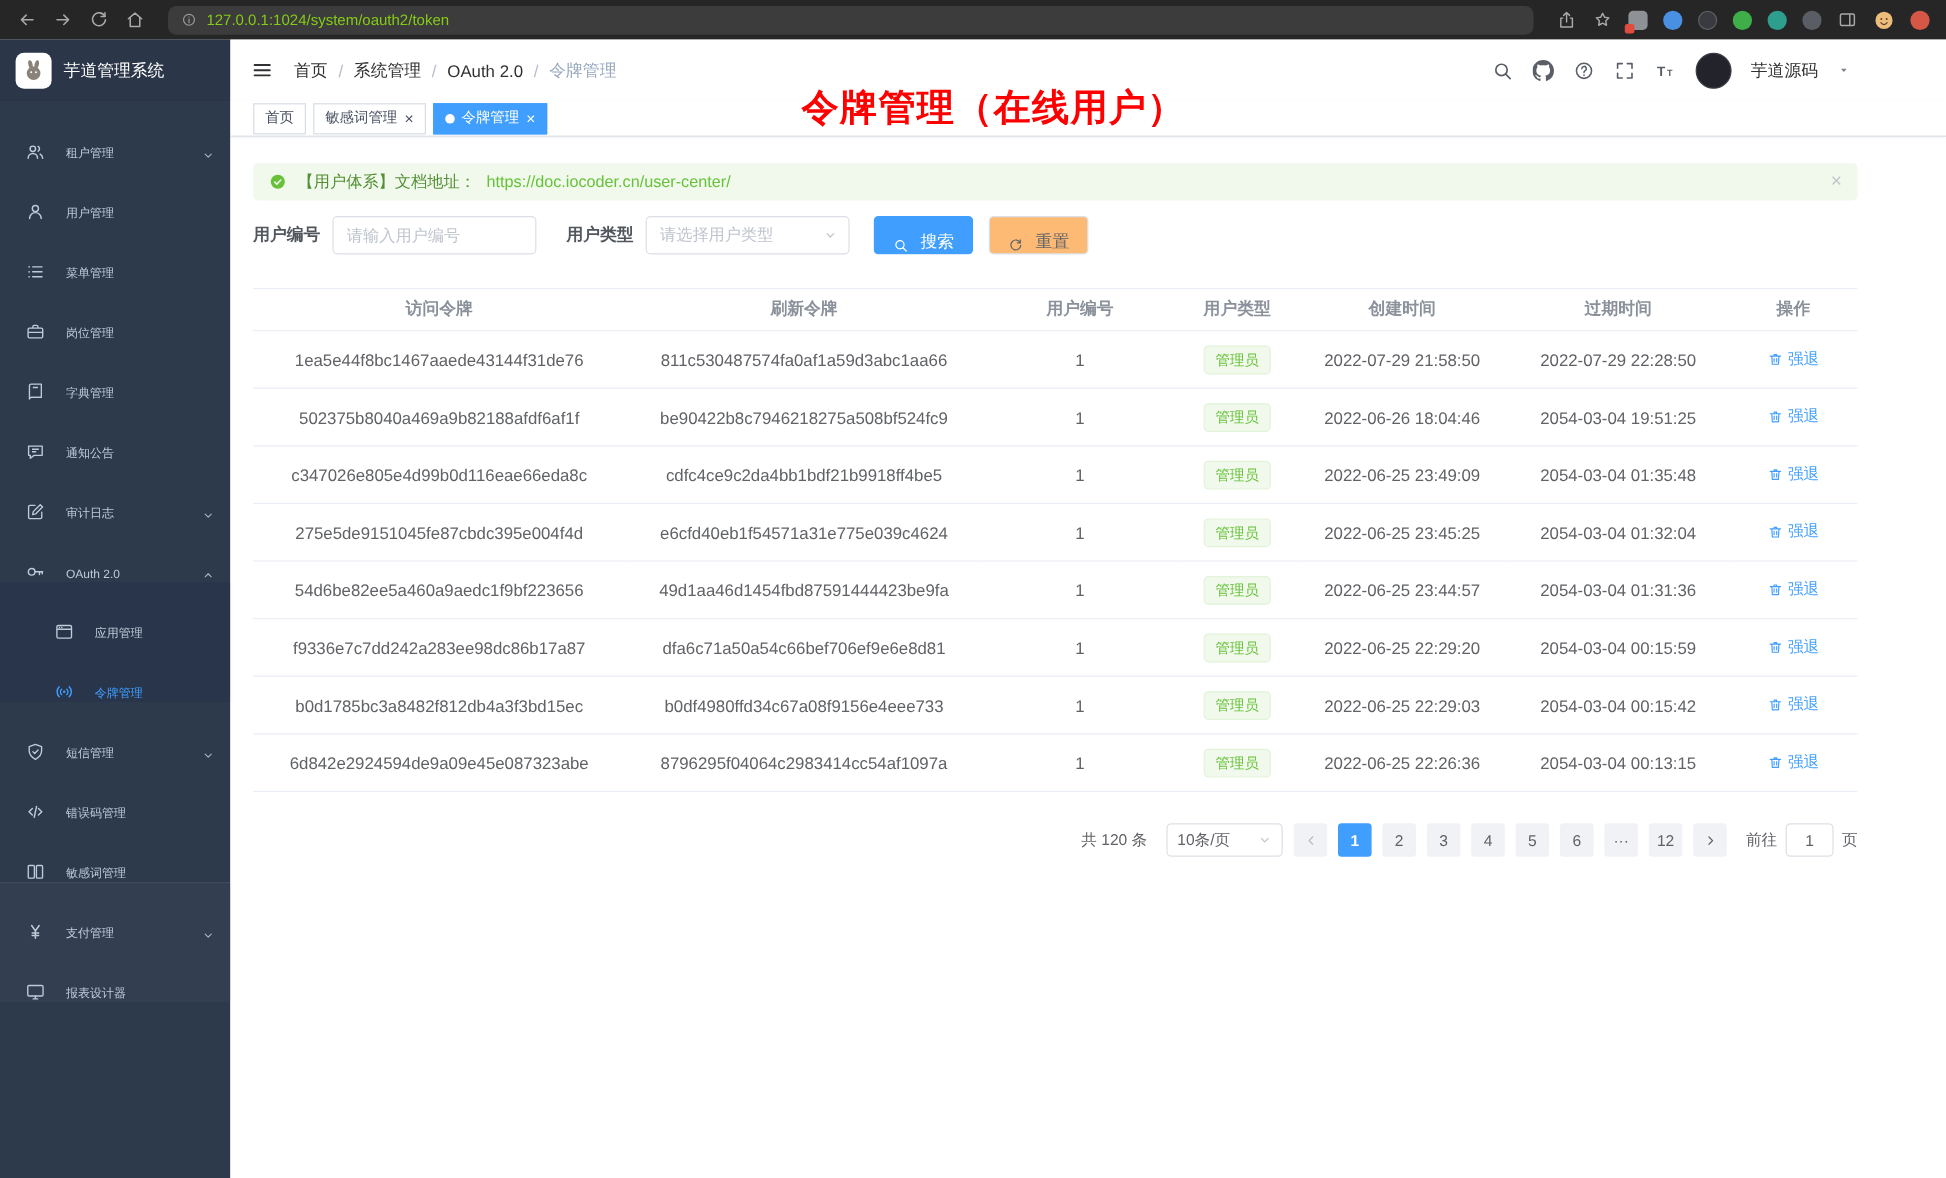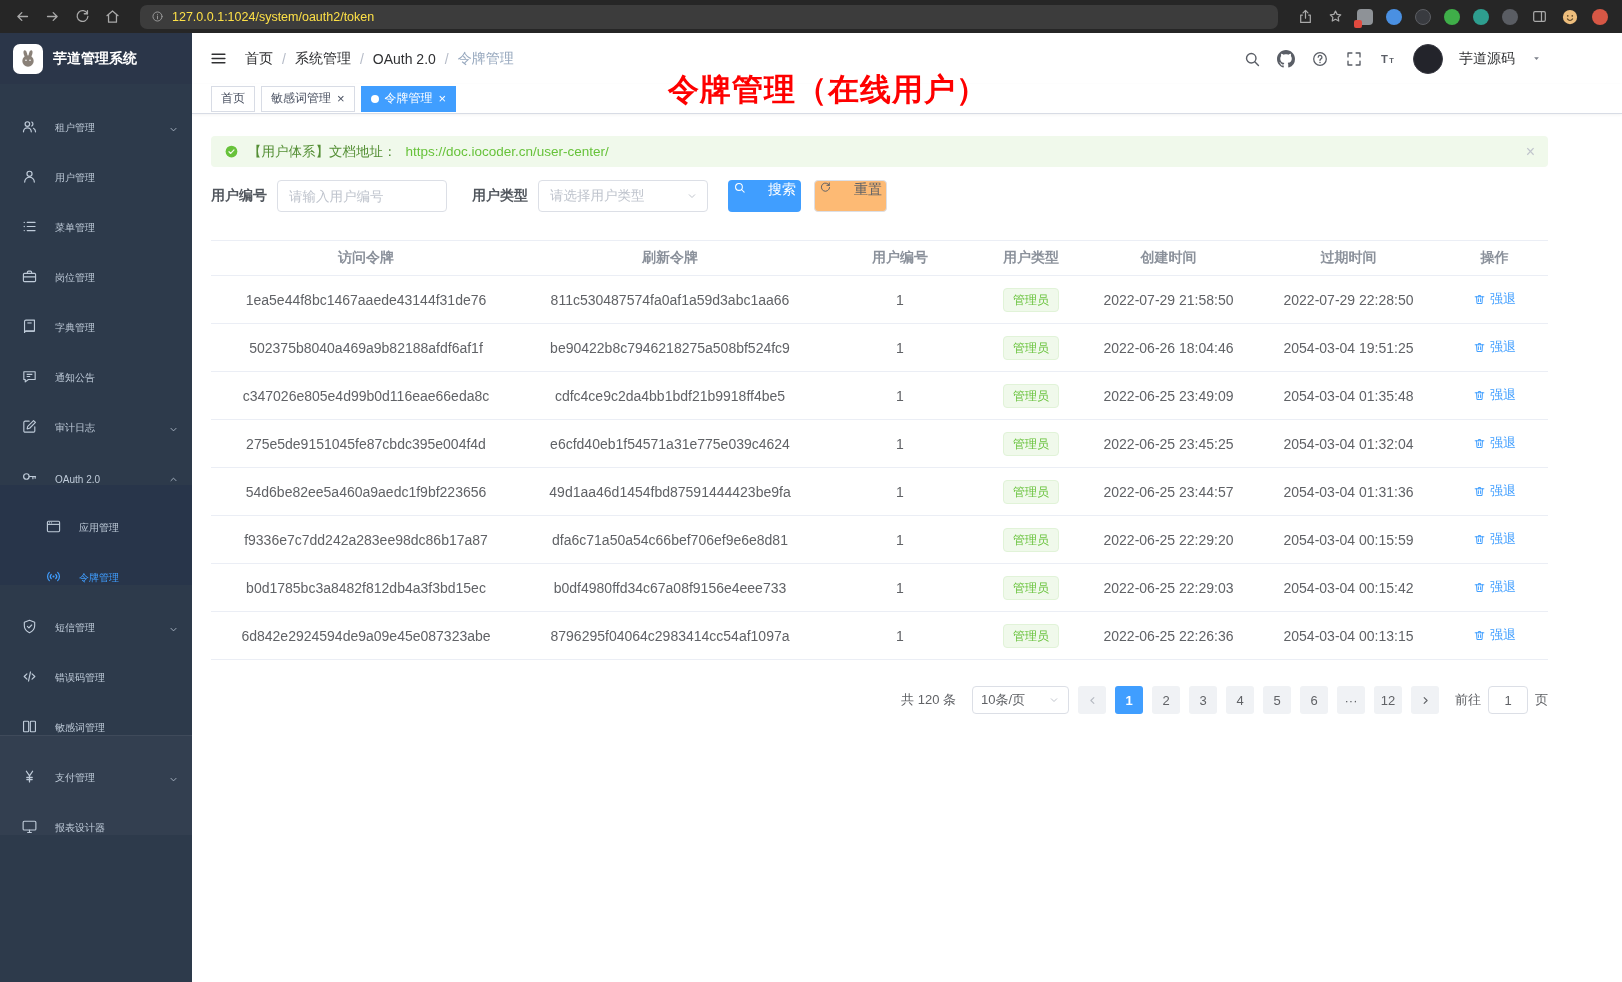--- a/index.html
+++ b/index.html
@@ -6,33 +6,33 @@
 html,body{width:1622px;height:982px;overflow:hidden}
 body{font-family:"Liberation Sans","DejaVu Sans",sans-serif;background:#fff;position:relative}
 svg{display:block}
 button{font-family:inherit}
 
 
 .chrome{height:33px;background:#262626;display:flex;align-items:center;padding:0 14px;gap:13px}
 .cbtn{width:17px;height:17px;color:#a9a9a9;cursor:pointer;flex-shrink:0}
 .urlbar{flex:1;height:24px;background:#3c3c3c;border-radius:7px;display:flex;align-items:center;gap:8px;padding:0 11px;margin:0 6px;cursor:text}
 .urlbar svg{width:13px;height:13px;color:#9a9a9a;flex-shrink:0}
-.url-text{color:#fde047;font-size:12.5px;white-space:nowrap}
+.url-text{color:#84cc16;font-size:12.5px;white-space:nowrap}
 .ext{width:16px;height:16px;border-radius:50%;position:relative;display:inline-block;flex-shrink:0;cursor:pointer}
 .ext.sq{border-radius:4px}
 .bdg{position:absolute;width:8px;height:8px;background:#e04a3f;border-radius:2px;bottom:-3px;left:-3px}
 .face{width:18px;height:18px;cursor:pointer;flex-shrink:0}
 
 
 .app{display:flex;height:949px}
 .sidebar{width:192px;flex-shrink:0;background:#2d3a4b;display:flex;flex-direction:column;overflow:hidden}
 .logo-bar{height:51px;display:flex;align-items:center;gap:10px;padding:0 13px;background:#2b3649;cursor:pointer;flex-shrink:0}
 .logo-img{width:30px;height:30px;background:#fff;border-radius:7px;display:flex;align-items:center;justify-content:center}
 .logo-img svg{width:22px;height:22px}
-.logo-title{color:#fff;font-size:14px;font-weight:700;white-space:nowrap}
+.logo-title{color:#fff;font-size:14px;font-weight:400;white-space:nowrap}
 .menu{flex:1;padding-top:1px}
 .mi{height:50px;display:flex;align-items:flex-end;gap:17px;padding:0 13px 0 21px;color:#bfcbd9;font-size:10px;cursor:pointer;white-space:nowrap}
 .mic{width:17px;height:17px;flex-shrink:0}
 .mil{flex:1}
 .mchev{width:11px;height:11px;opacity:.85;flex-shrink:0}
 .mi.sub{padding-left:45px;background:#28354a}
 .mi.active{color:#409eff}
 .mi.sect{background:#333f50}
 .mi.sect-first{border-top:1px solid rgba(255,255,255,.06)}
 
@@ -65,21 +65,21 @@
 .alink{color:#67c23a;text-decoration:none;cursor:pointer}
 .aclose{margin-left:auto;color:#c0c4cc;font-size:16px;cursor:pointer;line-height:1}
 
 .filters{display:flex;align-items:center;margin-top:13px;font-size:14px}
 .flabel{font-weight:700;color:#52575e;margin-right:10px;white-space:nowrap}
 .finput{width:170px;height:32px;border:1px solid #dcdfe6;border-radius:4px;padding:0 11px;font-size:13.5px;color:#606266;outline:none;font-family:inherit}
 .finput::placeholder{color:#bfc4cd}
 .gap24{width:25px;flex-shrink:0}
 .fselect{width:170px;height:32px;border:1px solid #dcdfe6;border-radius:4px;padding:0 9px 0 11px;display:flex;align-items:center;justify-content:space-between;color:#bfc4cd;font-size:13.5px;cursor:pointer}
 .fselect svg,.psize svg{width:12px;height:12px;color:#c0c4cc}
-.btn{height:32px;border-radius:4px;display:inline-flex;align-items:flex-start;gap:22px;font-size:14px;padding:0 4px;cursor:pointer;border:1px solid transparent}
+.btn{height:32px;border-radius:4px;display:inline-flex;align-items:flex-end;gap:10px;font-size:14px;padding:0 15px;cursor:pointer;border:1px solid transparent}
 .btn svg{width:13px;height:13px}
 .btn.primary{background:#409eff;color:#fff;margin-left:20px}
 .btn.plain{background:#fdba74;border-color:#dcdfe6;color:#606266;margin-left:13px}
 
 .tbl{width:100%;border-collapse:collapse;table-layout:fixed;margin-top:28px;border-top:1px solid #ebeef5}
 .tbl th{height:35px;font-size:14px;font-weight:700;color:#8b919b;border-bottom:1px solid #ebeef5;text-align:center}
 .tbl td{height:48px;font-size:14px;color:#606266;border-bottom:1px solid #ebeef5;text-align:center;white-space:nowrap;overflow:hidden}
 .badge{display:inline-block;background:#f0f9eb;border:1px solid #e1f3d8;color:#67c23a;border-radius:4px;font-size:12px;line-height:1;padding:5px 9px}
 .op{color:#409eff;font-size:13px;display:inline-flex;align-items:center;gap:4px;cursor:pointer}
 .op svg{width:13px;height:13px}

